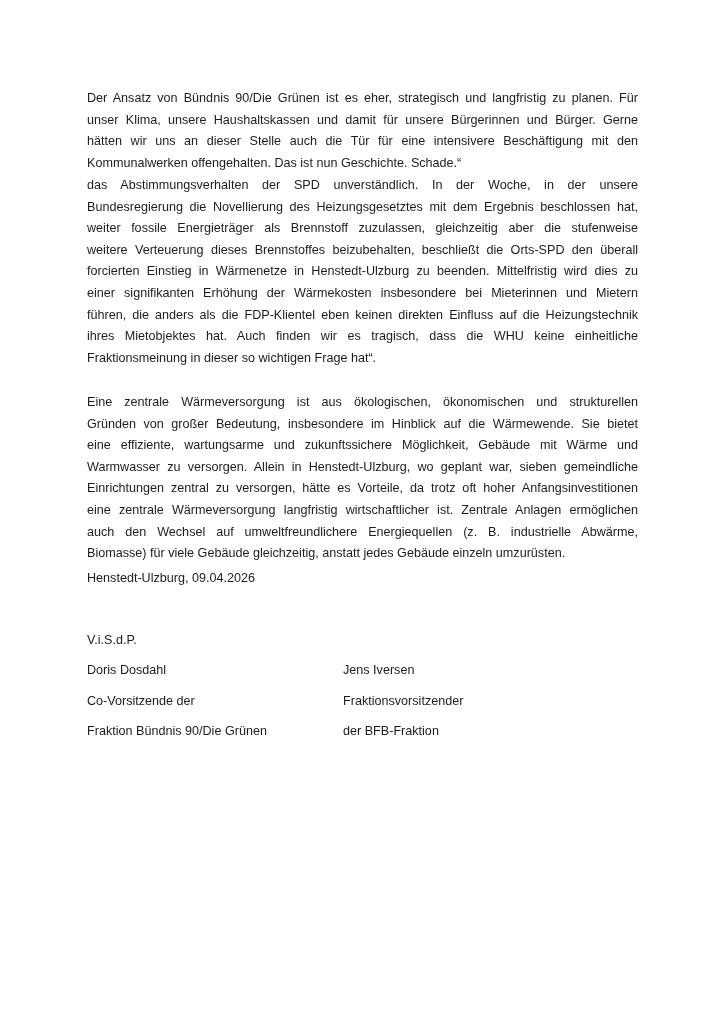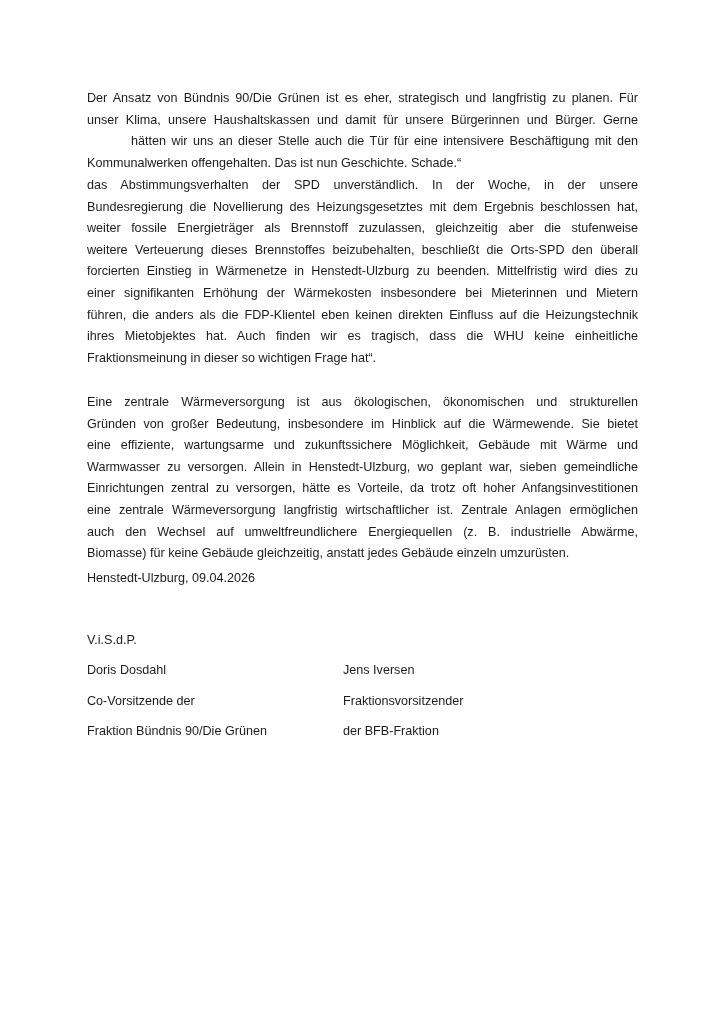--- a/index.html
+++ b/index.html
@@ -24,21 +24,21 @@
   .col2 { left: 343px; }
 </style>
 </head>
 <body>
 
 <div class="page">
 
   <div class="para" style="top:88px;">
     <span class="line" style="white-space: normal;">Der Ansatz von Bündnis 90/Die Grünen ist es eher, strategisch und langfristig zu planen. Für</span>
     <span class="line" style="white-space: normal;">unser Klima, unsere Haushaltskassen und damit für unsere Bürgerinnen und Bürger. Gerne</span>
-    <span class="line" style="white-space: normal; margin-left: 44px;">hätten wir uns an dieser Stelle auch die Tür für eine intensivere Beschäftigung mit den</span>
+    <span class="line" style="white-space: normal;">hätten wir uns an dieser Stelle auch die Tür für eine intensivere Beschäftigung mit den</span>
     <span class="line last" style="white-space: normal;">Kommunalwerken offengehalten. Das ist nun Geschichte. Schade.“</span>
   </div>
 
   <div class="para" style="top:175px;">
     <span class="line" style="white-space: normal;">das Abstimmungsverhalten der SPD unverständlich. In der Woche, in der unsere</span>
     <span class="line" style="white-space: normal;">Bundesregierung die Novellierung des Heizungsgesetztes mit dem Ergebnis beschlossen hat,</span>
     <span class="line" style="white-space: normal;">weiter fossile Energieträger als Brennstoff zuzulassen, gleichzeitig aber die stufenweise</span>
     <span class="line" style="white-space: normal;">weitere Verteuerung dieses Brennstoffes beizubehalten, beschließt die Orts-SPD den überall</span>
     <span class="line" style="white-space: normal;">forcierten Einstieg in Wärmenetze in Henstedt-Ulzburg zu beenden. Mittelfristig wird dies zu</span>
     <span class="line" style="white-space: normal;">einer signifikanten Erhöhung der Wärmekosten insbesondere bei Mieterinnen und Mietern</span>
@@ -48,21 +48,21 @@
   </div>
 
   <div class="para" style="top:392px;">
     <span class="line" style="white-space: normal;">Eine zentrale Wärmeversorgung ist aus ökologischen, ökonomischen und strukturellen</span>
     <span class="line" style="white-space: normal;">Gründen von großer Bedeutung, insbesondere im Hinblick auf die Wärmewende. Sie bietet</span>
     <span class="line" style="white-space: normal;">eine effiziente, wartungsarme und zukunftssichere Möglichkeit, Gebäude mit Wärme und</span>
     <span class="line" style="white-space: normal;">Warmwasser zu versorgen. Allein in Henstedt-Ulzburg, wo geplant war, sieben gemeindliche</span>
     <span class="line" style="white-space: normal;">Einrichtungen zentral zu versorgen, hätte es Vorteile, da trotz oft hoher Anfangsinvestitionen</span>
     <span class="line" style="white-space: normal;">eine zentrale Wärmeversorgung langfristig wirtschaftlicher ist. Zentrale Anlagen ermöglichen</span>
     <span class="line" style="white-space: normal;">auch den Wechsel auf umweltfreundlichere Energiequellen (z. B. industrielle Abwärme,</span>
-    <span class="line last" style="white-space: normal;">Biomasse) für keine Gebäude gleichzeitig, anstatt jedes Gebäude einzeln umzurüsten.</span>
+    <span class="line last" style="white-space: normal;">Biomasse) für viele Gebäude gleichzeitig, anstatt jedes Gebäude einzeln umzurüsten.</span>
   </div>
 
   <div class="single" style="top:568px;">Henstedt-Ulzburg, 09.04.2026</div>
 
   <div class="single" style="top:630px;">V.i.S.d.P.</div>
 
   <div class="sig col1" style="top:660px;">Doris Dosdahl</div>
   <div class="sig col1" style="top:691px;">Co-Vorsitzende der</div>
   <div class="sig col1" style="top:721px;">Fraktion Bündnis 90/Die Grünen</div>
 

